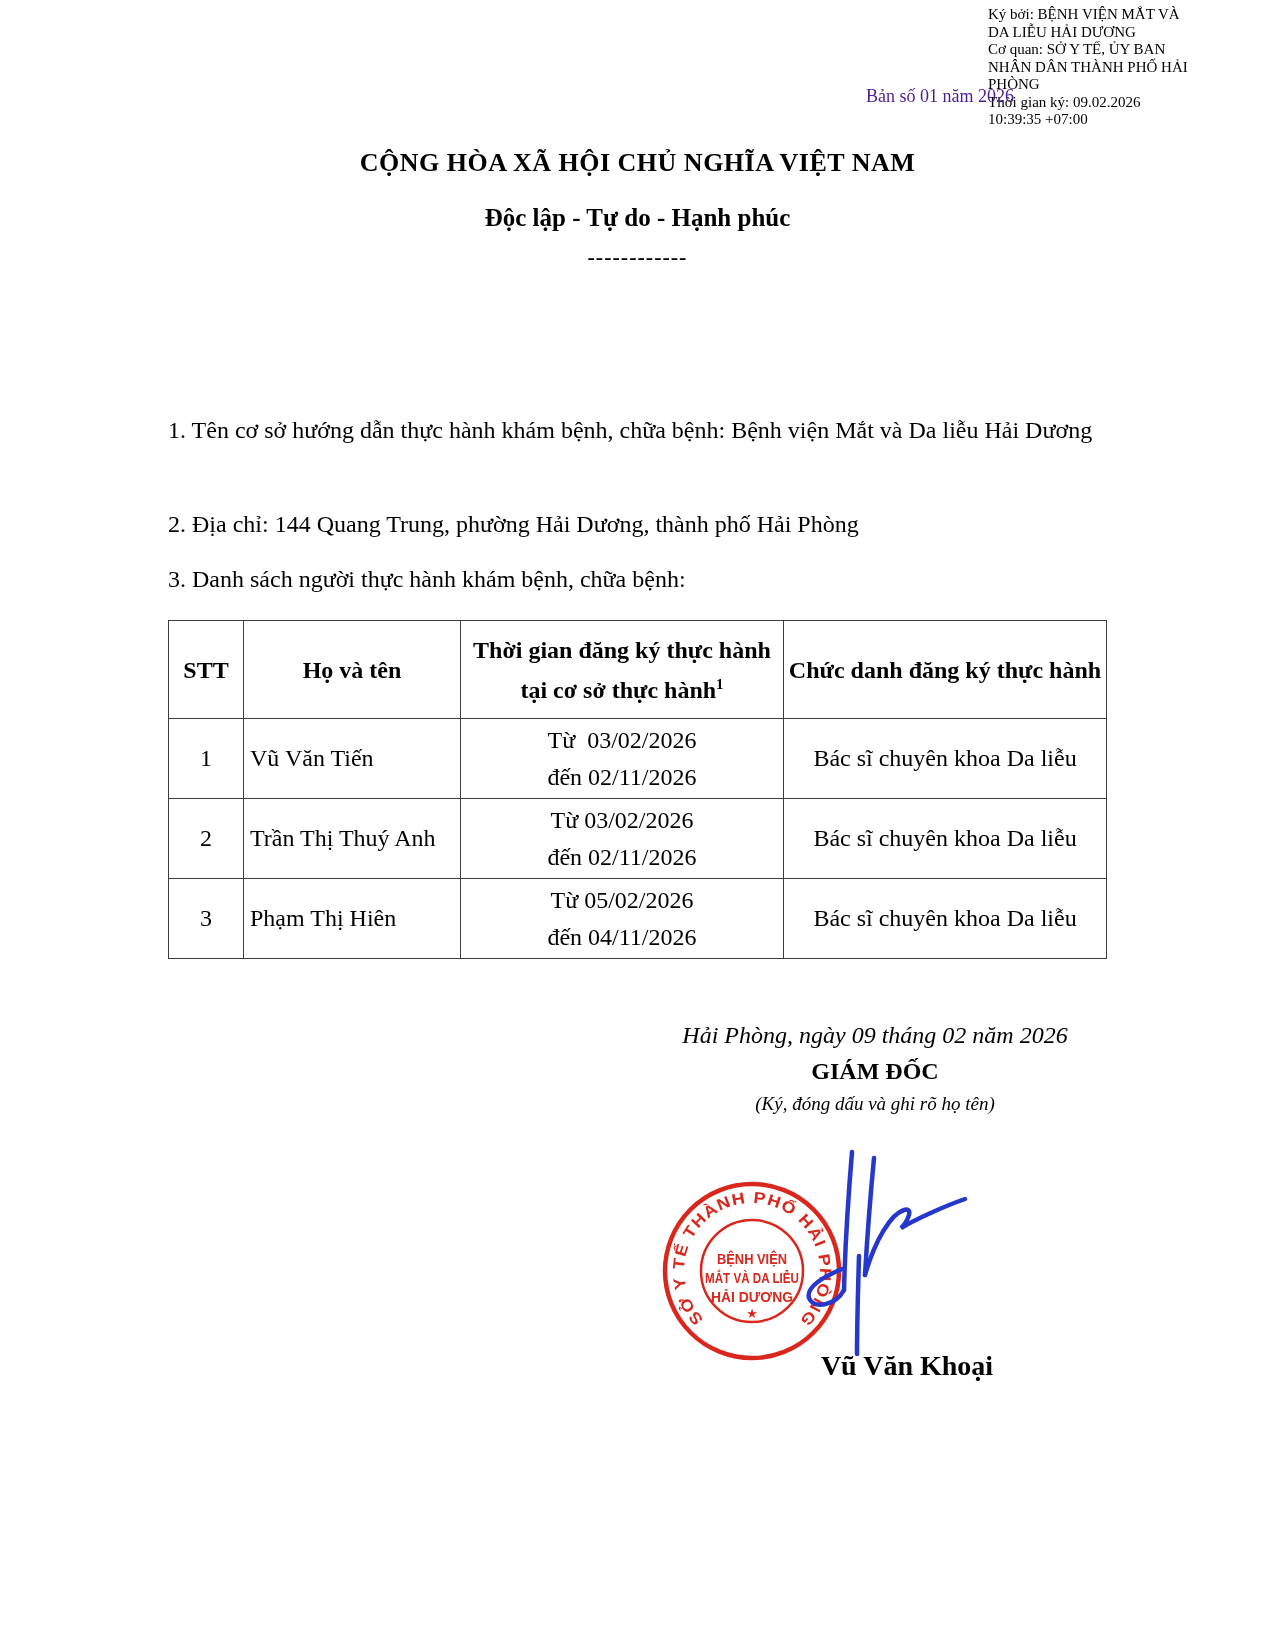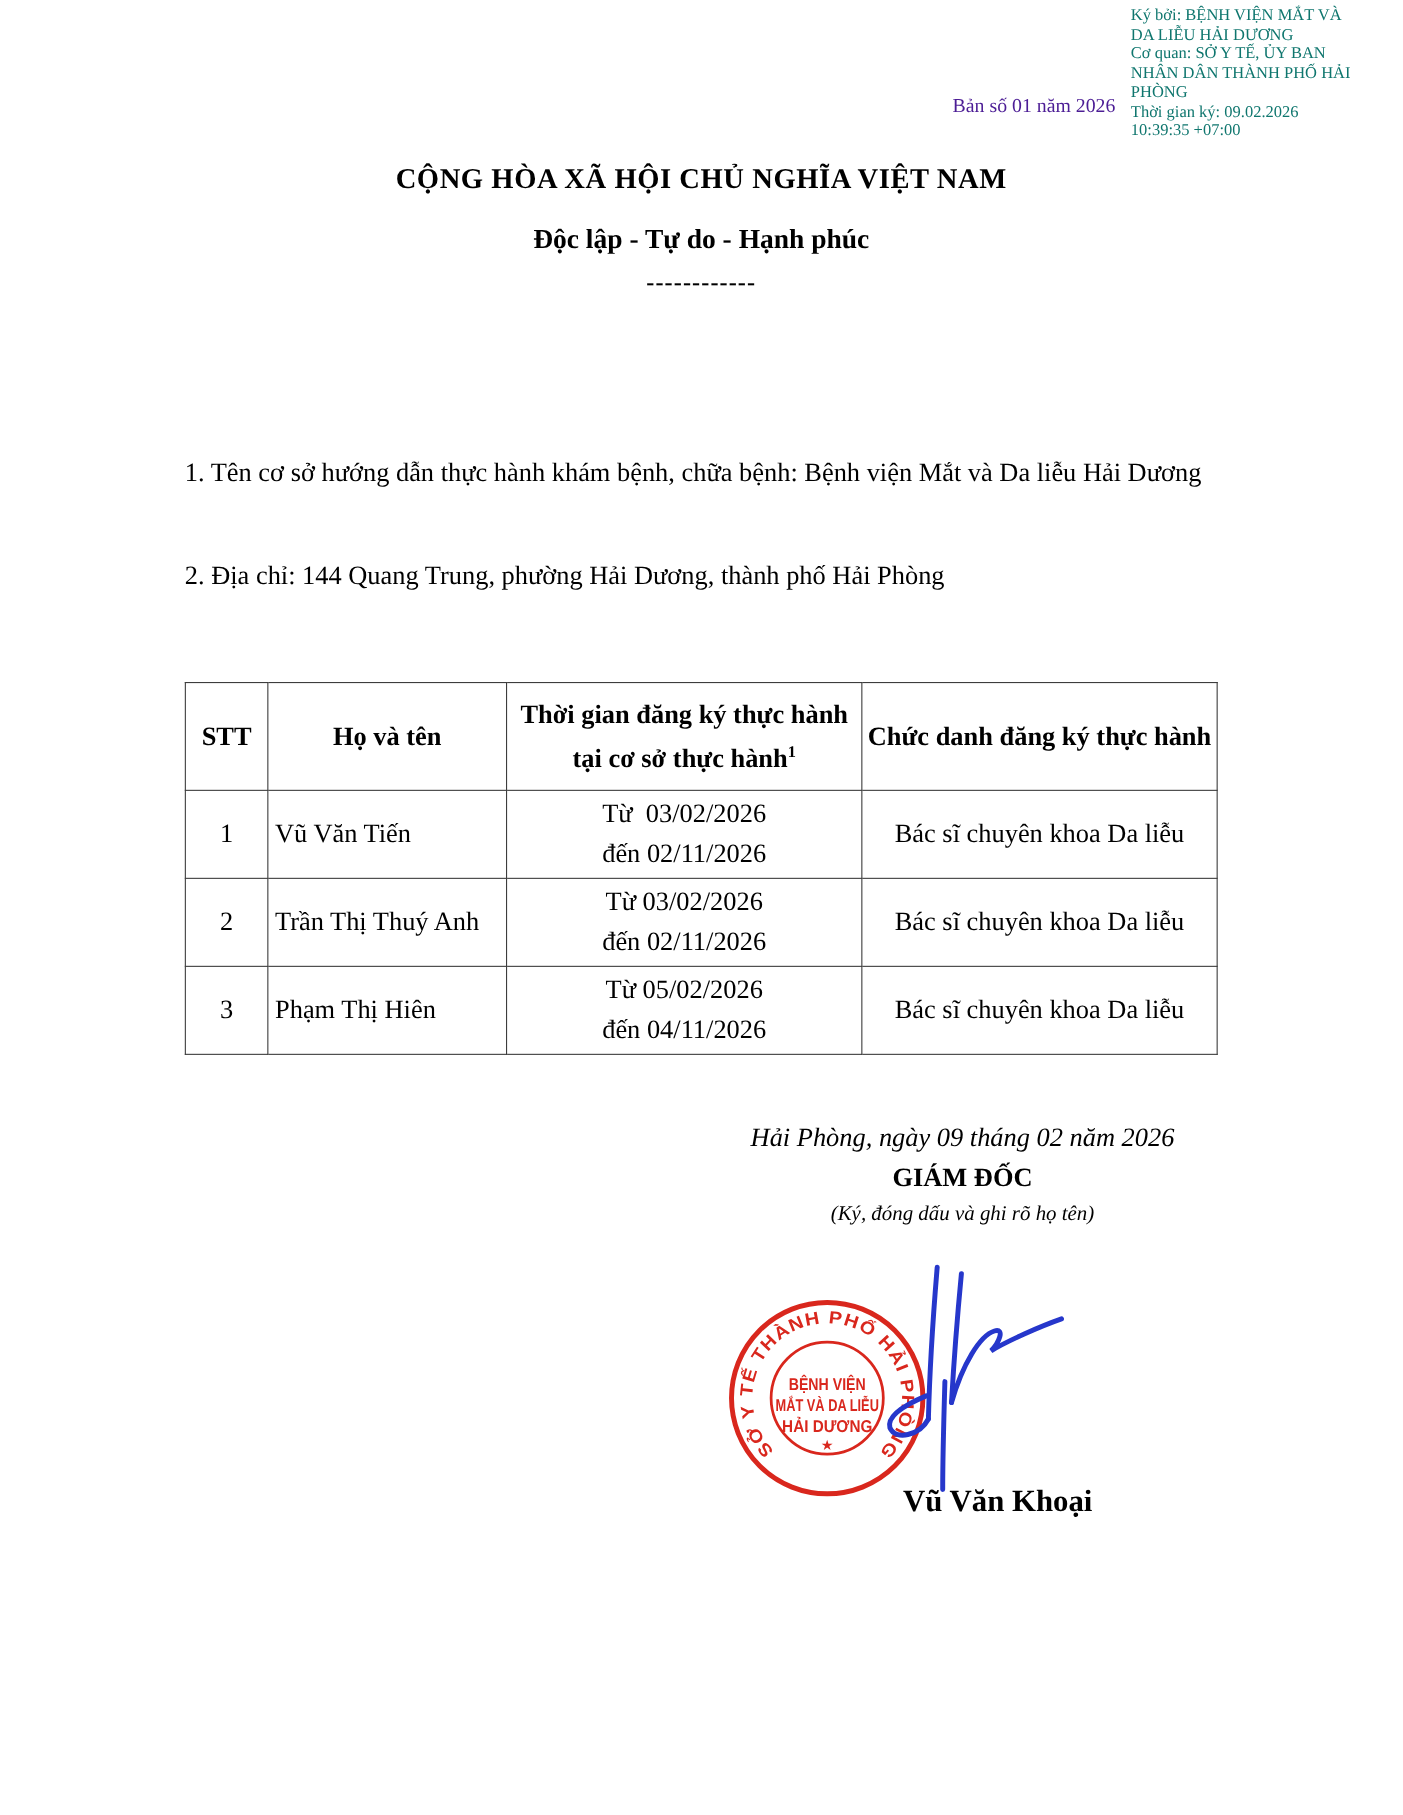--- a/index.html
+++ b/index.html
@@ -17,22 +17,21 @@
   }
 
   
   .digital-sig {
     position: absolute;
     left: 988px;
     top: 6px;
     font-size: 15px;
     line-height: 17.5px;
     max-width: 300px;
-    color: #0f766e;
-    margin-left: 40px;
+    color: #000000;
   }
 
   
   .ban-so {
     position: absolute;
     left: 866px;
     top: 86px;
     font-size: 18px;
     color: #4c1d95;
     white-space: nowrap;
@@ -163,20 +162,21 @@
 
   <div class="nat-header">
     <div class="nat-title">CỘNG HÒA XÃ HỘI CHỦ NGHĨA VIỆT NAM</div>
     <div class="nat-motto">Độc lập - Tự do - Hạnh phúc</div>
     <div class="nat-divider">------------</div>
   </div>
 
 
   <div class="para para-1">1. Tên cơ sở hướng dẫn thực hành khám bệnh, chữa bệnh:  Bệnh viện Mắt và Da liễu Hải Dương</div>
   <div class="para para-2">2. Địa chỉ: 144 Quang Trung, phường Hải Dương, thành phố Hải Phòng</div>
+  <div class="para para-3">3. Danh sách người thực hành khám bệnh, chữa bệnh:</div>
 
   <table class="list">
     <colgroup>
       <col class="c-stt">
         <col class="c-name">
         <col class="c-time">
         <col class="c-title">
     </colgroup>
     <thead>
       <tr>

